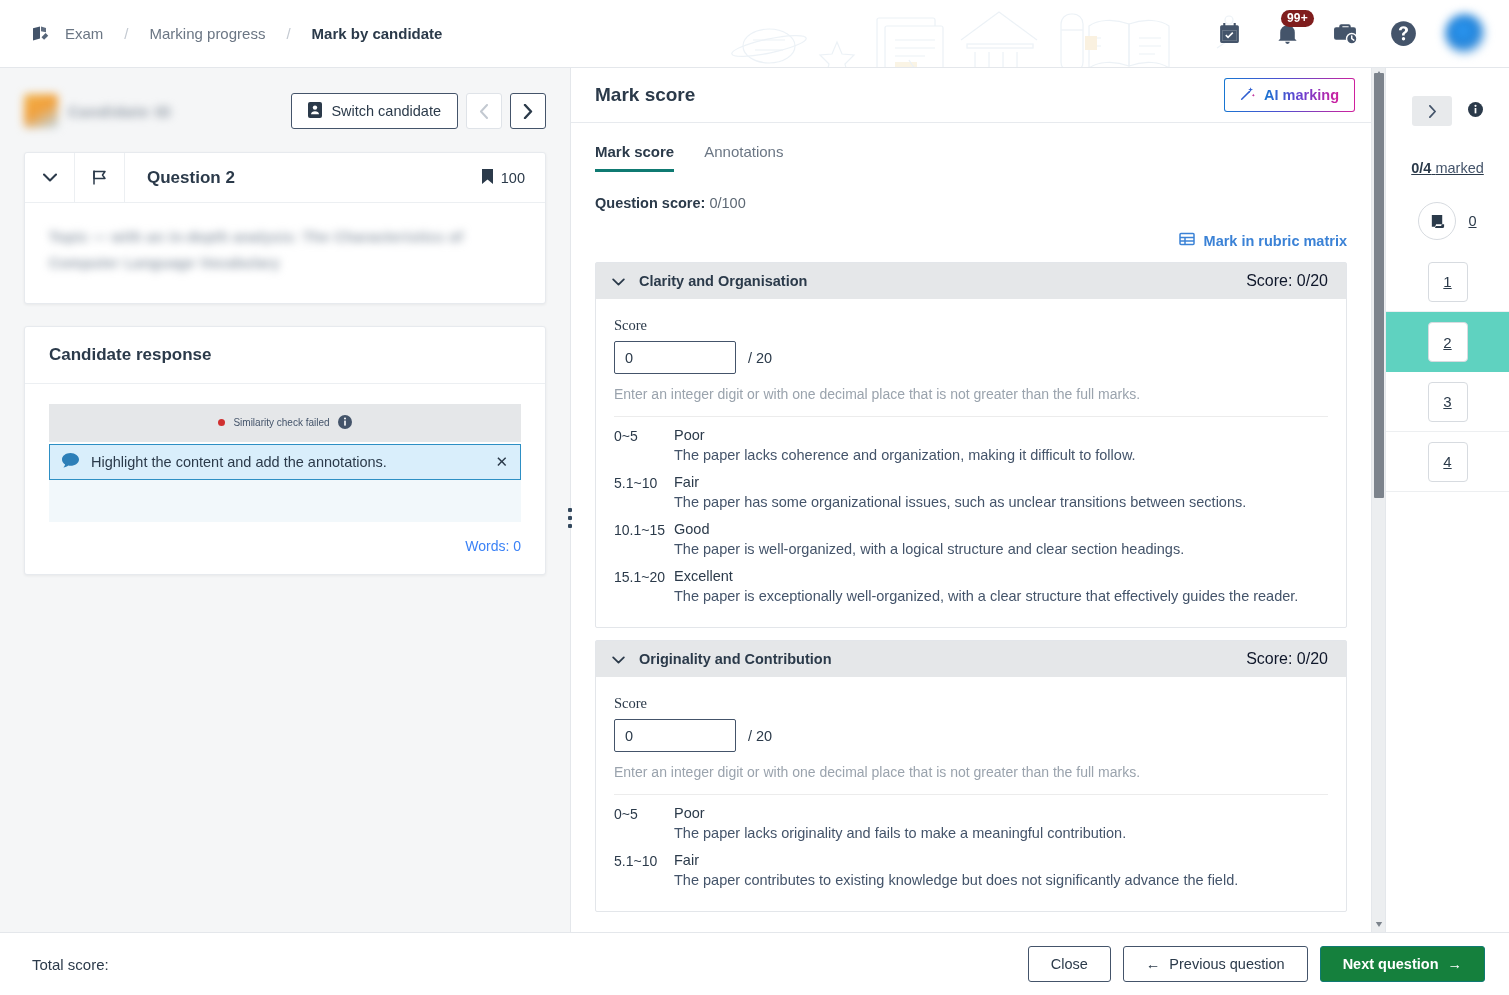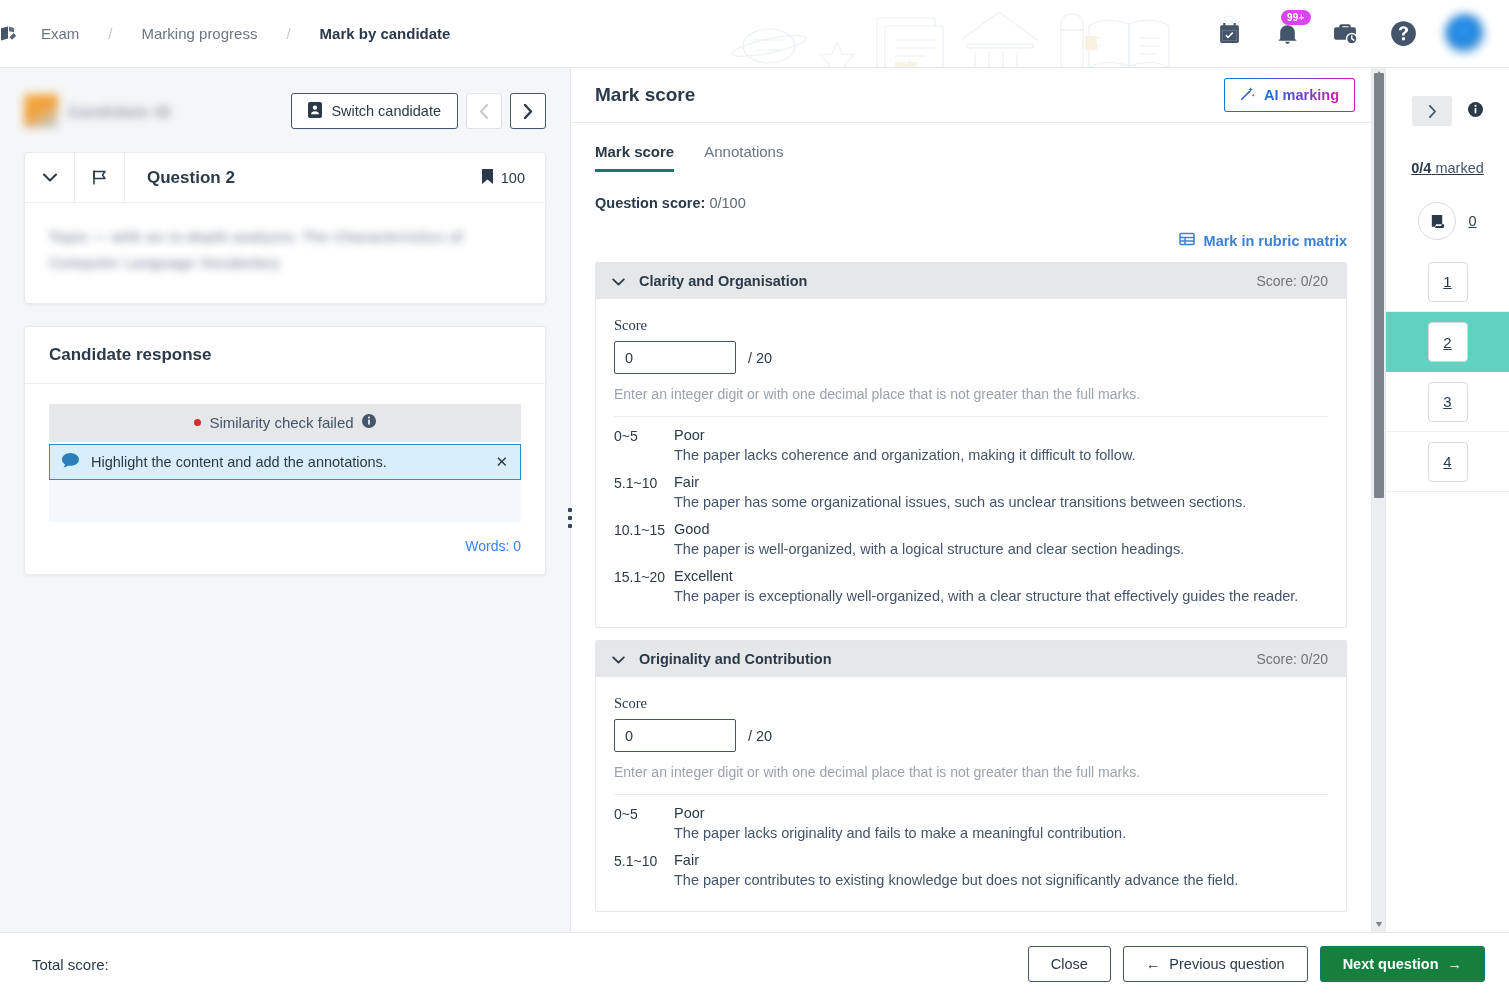--- a/index.html
+++ b/index.html
@@ -18,37 +18,37 @@
     background: #ffffff;
     border-bottom: 1px solid #e4e7eb;
     display: flex; align-items: center;
     overflow: hidden;
   }
   .topbar-doodles {
     position: absolute; right: 240px; top: 0; width: 560px; height: 68px;
     opacity: .35; pointer-events: none;
   }
   .breadcrumb {
-    display: flex; align-items: center; gap: 15px; 
+    display: flex; align-items: center; gap: 7px; padding-left: 32px;
     font-size: 15px; position: relative; z-index: 2;
   }
   .crumb { color: #6b7684; text-decoration: none; white-space: nowrap; }
   .crumb.current { color: #2b3a4a; font-weight: bold; }
   .crumb-sep { color: #c3c9d1; margin: 0 14px; }
   .crumb-icon { display: inline-flex; margin-right: 9px; vertical-align: -2px; }
 
   .topbar-right {
     margin-left: auto; display: flex; align-items: center; gap: 26px;
     padding-right: 24px; position: relative; z-index: 2;
   }
   .tb-icon { position: relative; display: flex; align-items: center; justify-content: center;
              width: 32px; height: 32px; cursor: pointer; }
   .badge {
     position: absolute; top: -8px; left: 10px;
-    background: #d946ef; color: #fff; font-size: 10px; font-weight: bold;
+    background: #7f1d1d; color: #fff; font-size: 12px; font-weight: bold;
     border-radius: 10px; padding: 2px 6px; line-height: 1.1; letter-spacing: .2px;
   }
   .avatar {
     width: 40px; height: 40px; border-radius: 50%;
     background: radial-gradient(circle at 45% 42%, #2f9bf5 0%, #1d7fd6 48%, rgba(200,220,240,.35) 78%, rgba(255,255,255,0) 100%);
     filter: blur(5px);
   }
 
   
   .body-wrap { position: absolute; top: 68px; left: 0; right: 0; bottom: 63px; display: flex; }
@@ -94,21 +94,21 @@
   .q-title { display: flex; align-items: center; padding-left: 22px; font-size: 17px; font-weight: bold; color: #2b3a4a; }
   .q-marks { margin-left: auto; display: flex; align-items: center; gap: 8px; padding-right: 20px; font-size: 14.5px; }
   .q-body { padding: 22px 24px 26px; min-height: 80px; }
   .q-text { filter: blur(4px); font-size: 14px; line-height: 1.85; color: #8e99a6; font-weight: bold; letter-spacing: .6px; }
 
   .resp-card { margin-top: 22px; }
   .resp-head { padding: 18px 24px; border-bottom: 1px solid #eceff2; font-size: 17px; font-weight: bold; }
   .resp-body { padding: 20px 24px 16px; }
   .sim-bar {
     background: #e5e7e9; height: 38px; display: flex; align-items: center; justify-content: center;
-    gap: 8px; font-size: 15px; color: #44546a;
+    gap: 8px; font-size: 10px; color: #44546a;
   }
   .dot-red { width: 7px; height: 7px; border-radius: 50%; background: #d03030; display: inline-block; }
   .hint-bar {
     margin-top: 2px; background: #d9eefb; border: 1px solid #2d8fc4;
     height: 36px; display: flex; align-items: center; gap: 12px; padding: 0 12px;
     font-size: 14.5px; color: #2b3a4a;
   }
   .hint-close { margin-left: auto; cursor: pointer; font-size: 15px; color: #2b3a4a; }
   .resp-area { background: #f2f8fb; height: 42px; }
   .words { text-align: right; font-size: 14px; color: #3b82f6; padding: 16px 0 4px; }
@@ -159,21 +159,21 @@
   }
 
   .crit {
     margin-top: 12px; border: 1px solid #e3e6ea; border-radius: 2px; background: #fff;
   }
   .crit-head {
     background: #e5e7e9; height: 36px; display: flex; align-items: center;
     padding: 0 18px 0 16px; font-size: 14.5px; color: #2b3a4a; cursor: pointer;
   }
   .crit-name { font-weight: bold; margin-left: 14px; }
-  .crit-score { margin-left: auto; font-size: 14px; color: #737373; }
+  .crit-score { margin-left: auto; font-size: 16px; color: #0f172a; }
   .crit-body { padding: 18px 18px 12px; }
   .score-label { font-size: 14.5px; color: #2b3a4a; margin-bottom: 7px; font-family: Liberation Serif, serif; }
   .score-row { display: flex; align-items: center; gap: 12px; }
   .score-input {
     width: 122px; height: 33px; border: 1px solid #44546a; border-radius: 2px;
     padding: 0 10px; font-size: 14.5px; color: #2b3a4a;
     font-family: "Liberation Sans", sans-serif; background:#fff;
   }
   .score-max { font-size: 14.5px; color: #2b3a4a; }
   .score-hint { font-size: 14px; color: #9aa3ad; margin-top: 12px; padding-bottom: 14px; border-bottom: 1px solid #ececec; }

